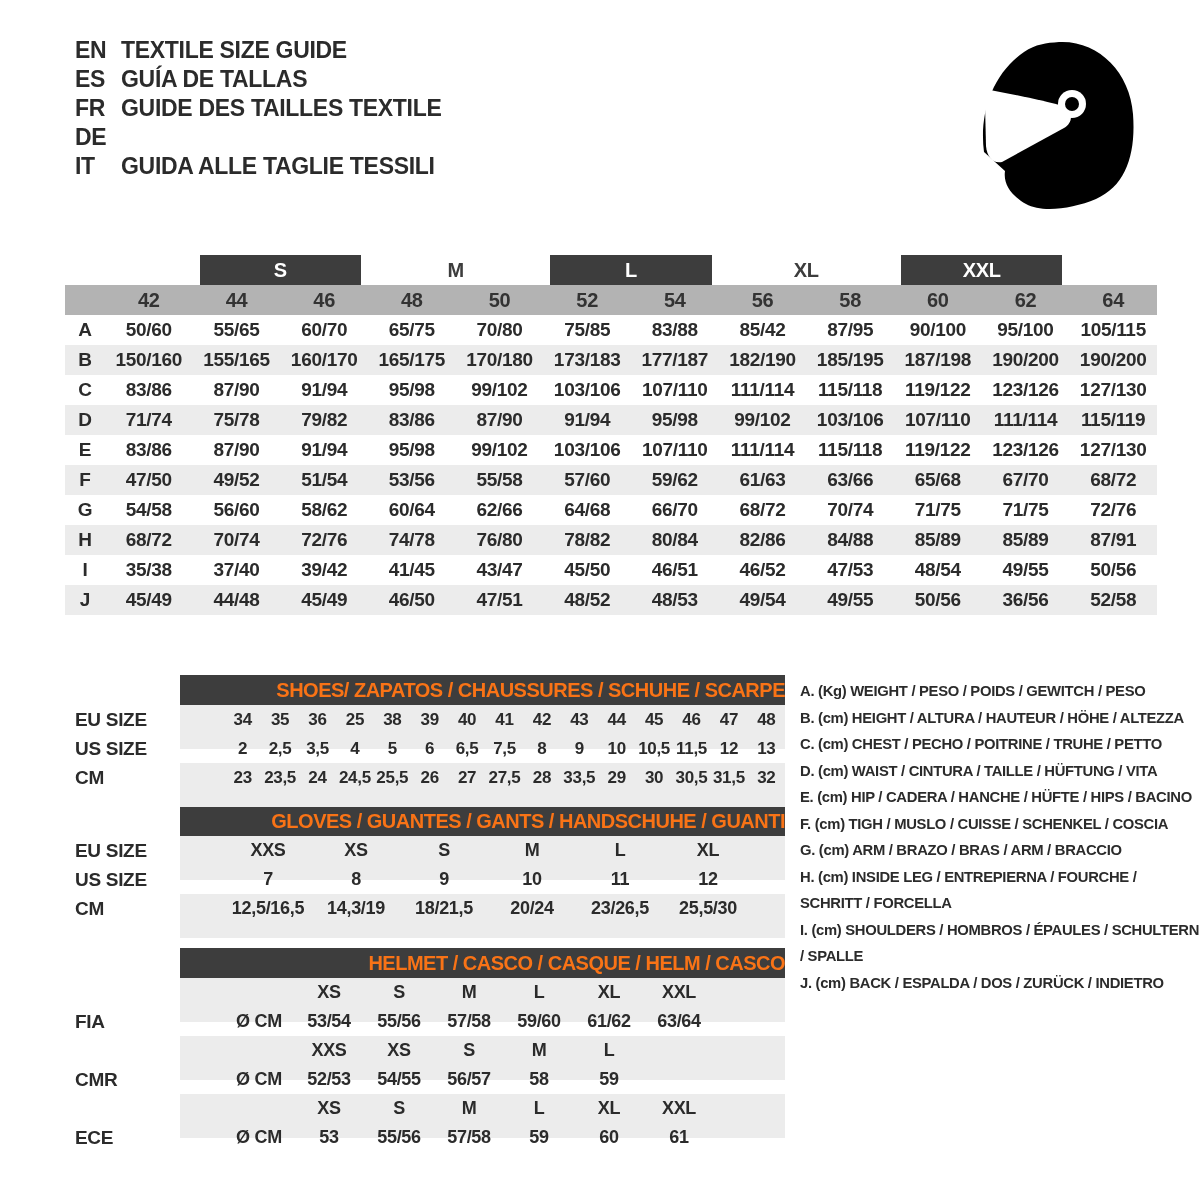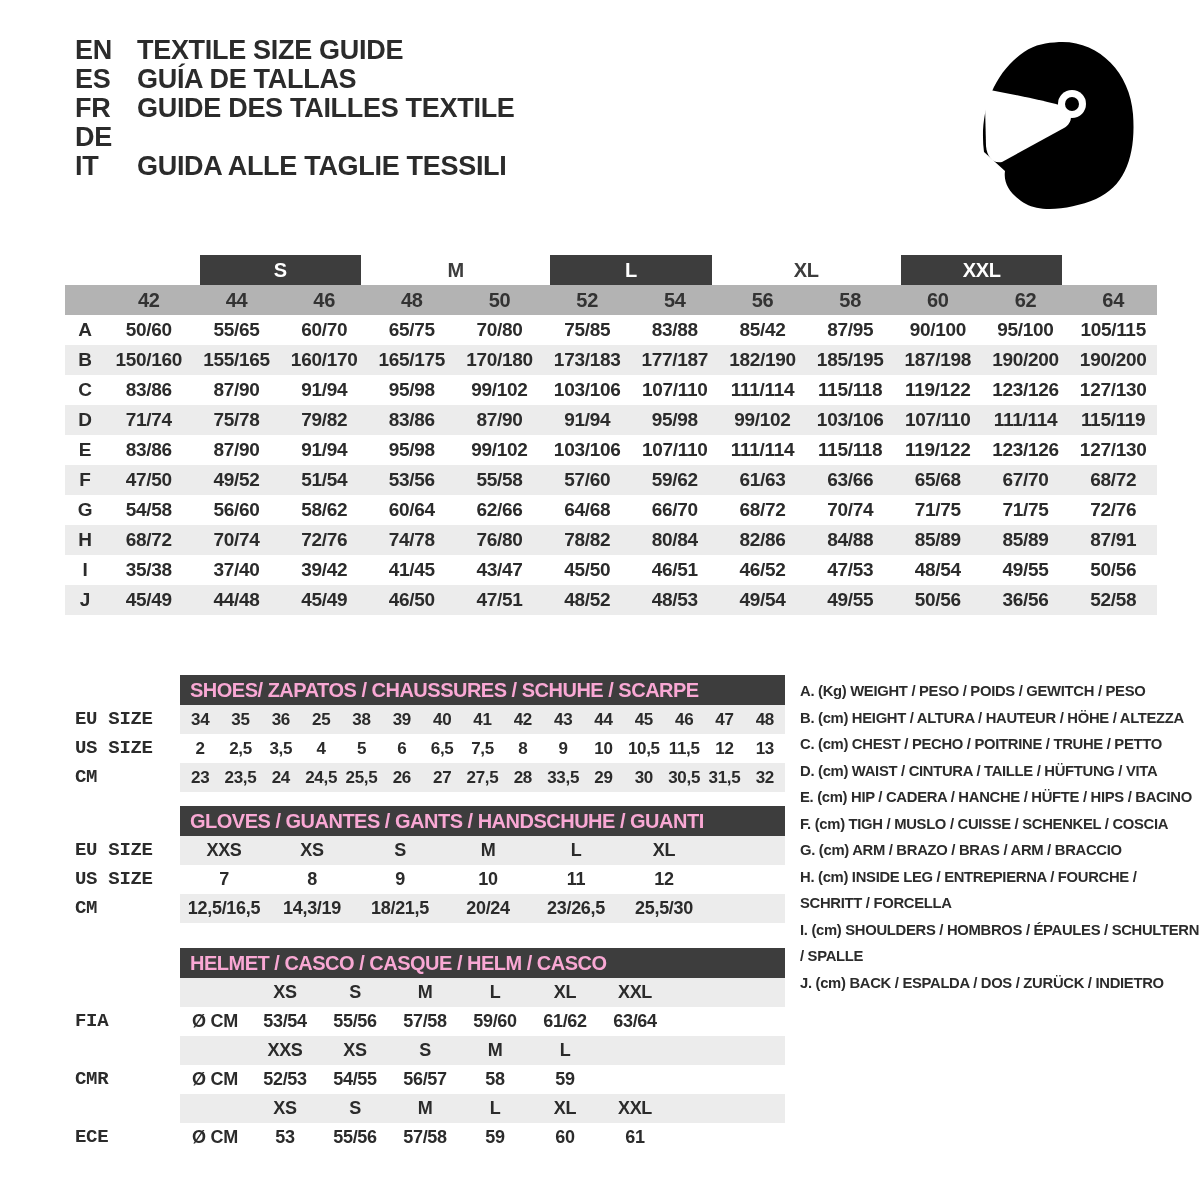--- a/index.html
+++ b/index.html
@@ -7,44 +7,44 @@
   body {
     width:1200px; height:1200px;
     font-family:"Liberation Sans", sans-serif;
     font-weight:bold; color:#2b2b2b;
     letter-spacing:-0.3px;
   }
   .page { position:relative; width:1200px; height:1200px; overflow:hidden; background:#fff; }
 
   
   .langs { position:absolute; left:75px; top:36px; }
-  .lrow { display:grid; grid-template-columns:46px auto; font-size:27px; line-height:29px; white-space:nowrap;gap:16px; }
+  .lrow { display:grid; grid-template-columns:46px auto; font-size:23px; line-height:29px; white-space:nowrap; }
 
   
   .helmet-icon { position:absolute; left:980px; top:38px; width:158px; height:176px; }
 
   
   .textile { position:absolute; left:65px; top:255px; width:1092px; }
   .t-grid { display:grid; grid-template-columns:40px repeat(12,1fr); }
   .groups { height:30px; }
   .group { text-align:center; line-height:30px; font-size:20px; margin:0 7px; color:#3d3d3d; }
   .group.boxed { background:#3d3d3d; color:#fff; }
   .band { background:#b3b3b3; height:30px; }
   .band .cell { text-align:center; line-height:30px; font-size:20px; color:#333; }
   .trow { height:30px; }
   .trow.stripe { background:#ececec; }
   .trow .cell, .trow .rlabel { text-align:center; line-height:30px; font-size:19px; }
 
   
   .lower { position:absolute; left:75px; top:675px; width:712px; }
-  .bar { margin-left:105px; width:605px; height:30px; background:#3d3d3d; color:#f9a8d4;
-         font-size:20px; line-height:30px; padding-left:10px; white-space:nowrap; letter-spacing:-0.5px; }
+  .bar { margin-left:105px; width:605px; height:30px; background:#3d3d3d; color:#f97316;
+         font-size:20px; line-height:30px; padding-left:10px; white-space:nowrap; letter-spacing:-0.5px;text-align:right; }
   .srow { display:grid; grid-template-columns:105px 605px; height:29px; }
-  .srow .rowlab { font-size:19px; line-height:29px;font-family:Liberation Mono, monospace; }
-  .bandarea { height:29px; }
+  .srow .rowlab { font-size:19px; line-height:29px; }
+  .bandarea { height:44px;padding-left:44px; }
   .bandarea.gray { background:#ececec; }
   .shoes-band  { display:grid; grid-template-columns:repeat(15,1fr); }
   .gloves-band { display:grid; grid-template-columns:repeat(6,88px) 1fr; }
   .helmet-band { display:grid; grid-template-columns:70px repeat(6,70px) 1fr; }
   .bandarea .cell { text-align:center; line-height:29px; font-size:18px; }
   .shoes-band .cell { font-size:17px; }
   .spacer14 { height:14px; } .spacer25 { height:25px; }
 
   
   .legend { position:absolute; left:800px; top:678px; width:402px; font-size:14.8px; line-height:26.5px; }

